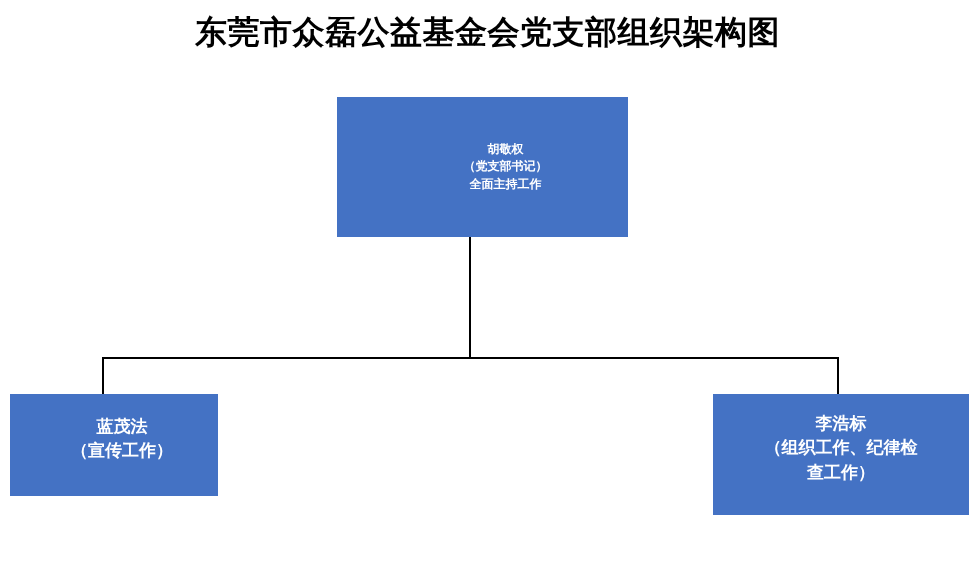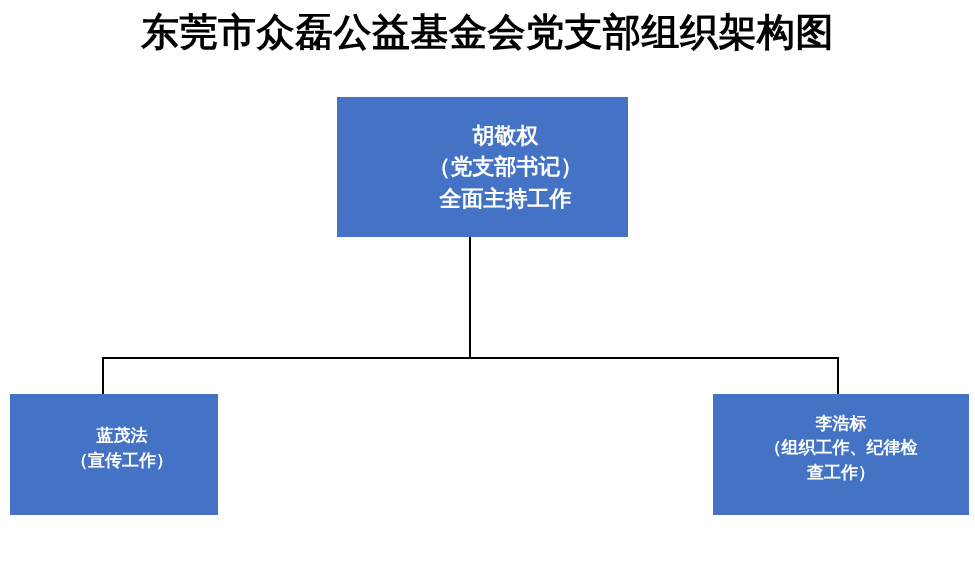--- a/index.html
+++ b/index.html
@@ -20,21 +20,21 @@
 
   
   .chart-title {
     position: absolute;
     left: 0;
     top: 10px;
     width: 975px;
     text-align: center;
     font-family: "Liberation Serif", "DejaVu Serif", serif;
     font-weight: bold;
-    font-size: 38px;
+    font-size: 32px;
     line-height: 44px;
     letter-spacing: 0.5px;
     color: #000000;
     white-space: nowrap;
   }
 
   
   .node-box {
     position: absolute;
     background: #4472C4;
@@ -52,30 +52,30 @@
     white-space: pre-line;
   }
 
   #box-root {
     left: 337px;
     top: 97px;
     width: 291px;
     height: 140px;
   }
   #box-root .node-text {
-    font-size: 22px;
+    font-size: 12px;
     transform: translateX(7px);
     margin-left: 32px;
   }
 
   #box-left {
     left: 10px;
     top: 394px;
     width: 208px;
-    height: 121px;
+    height: 102px;
     padding-left: 16px;
   }
   #box-left .node-text {
     font-size: 17px;
     transform: translateY(-6px);
   }
 
   #box-right {
     left: 713px;
     top: 394px;

